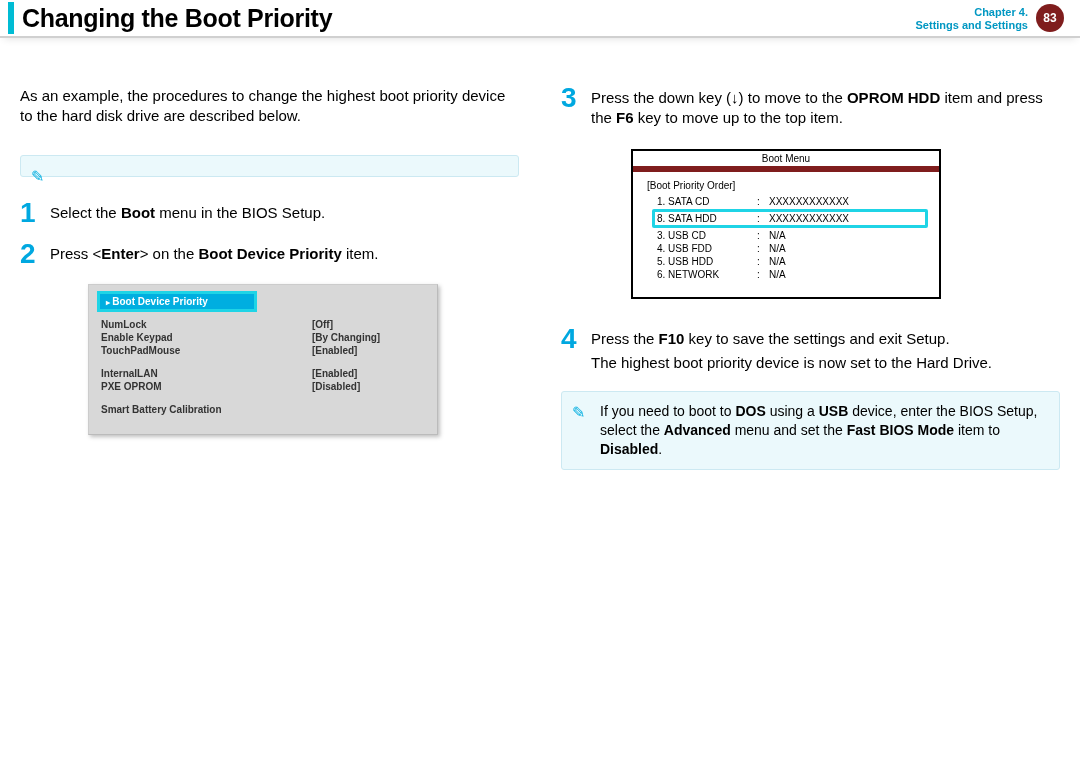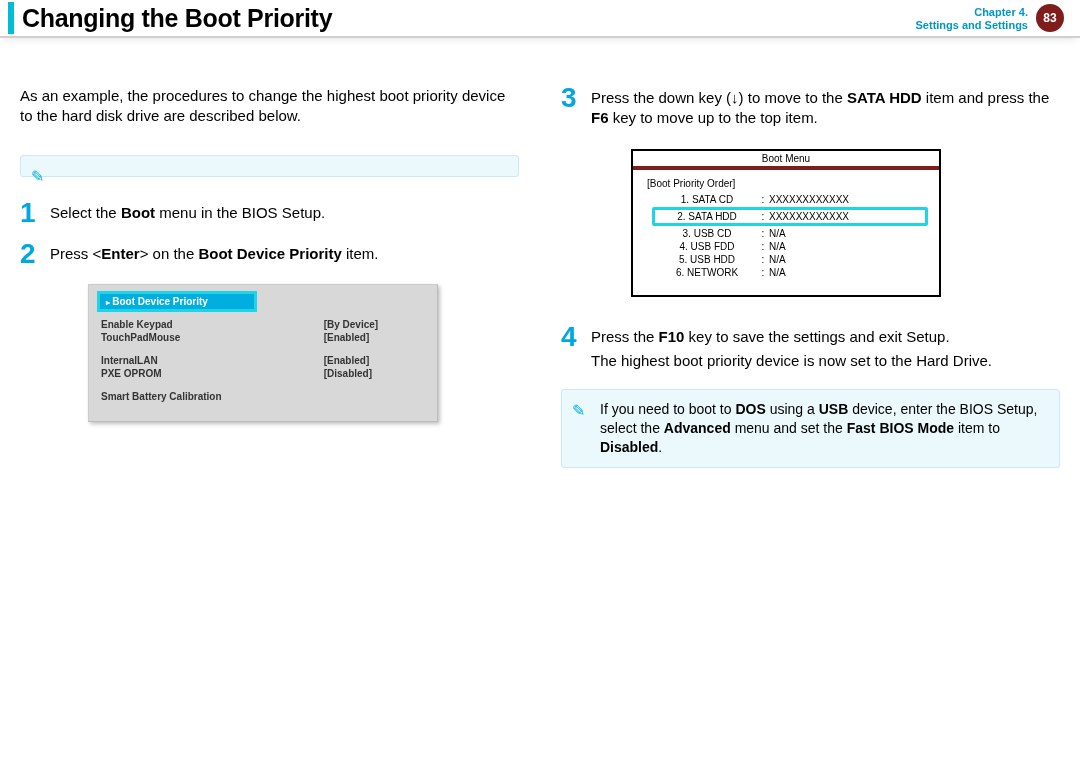--- a/index.html
+++ b/index.html
@@ -145,32 +145,32 @@
   .boot-menu {
     margin: 20px 0 28px 70px;
     width: 310px;
     border: 2px solid #000;
     font-family: Arial, sans-serif;
     font-size: 10px;
     color: #000;
   }
   .boot-menu .bm-title {
     text-align: center;
-    border-bottom: 4px solid #7f1d1d;
+    border-bottom: 6px solid #7f1d1d;
     padding: 2px 0;
     font-weight: 400;
   }
   .boot-menu .bm-body {
     padding: 8px 14px 16px 14px;
   }
   .boot-menu .bm-sub {
     display: inline-block;
     margin-bottom: 4px;
   }
-  .boot-menu .bm-list { padding-left: 8px; text-align: center; }
+  .boot-menu .bm-list { padding-left: 8px; }
   .boot-menu .bm-row {
     display: flex;
     padding: 1px 2px;
   }
   .boot-menu .bm-row .k { width: 100px; }
   .boot-menu .bm-row .c { width: 12px; }
   .boot-menu .bm-row.hl {
     border: 3px solid #1fd4e6;
     border-radius: 2px;
     margin: 1px -3px;
@@ -211,23 +211,27 @@
       <div class="num">2</div>
       <div class="body">
         <span>Press &lt;</span><b>Enter</b><span>&gt; on the </span><b>Boot Device Priority</b><span> item.</span>
       </div>
     </div>
 
     <div class="bios-panel">
       <div class="selected-row">Boot Device Priority</div>
       <table>
         <tbody>
+            <tr>
+              <td>NumLock</td>
+              <td class="val">[Off]</td>
+            </tr>
         <tr>
               <td>Enable Keypad</td>
-              <td class="val">[By Device]</td>
+              <td class="val">[By Changing]</td>
             </tr>
         <tr>
               <td>TouchPadMouse</td>
               <td class="val">[Enabled]</td>
             </tr>
         <tr class="spacer">
               <td></td>
               <td></td>
             </tr>
         <tr>
@@ -248,36 +252,36 @@
             </tr>
       </tbody>
         </table>
     </div>
   </div>
 
   <div class="col">
     <div class="step">
       <div class="num">3</div>
       <div class="body">
-        <span>Press the down key (↓) to move to the </span><b>SATA HDD</b><span> item and press the </span><b>F6</b><span> key to move up to the top item.</span>
+        <span>Press the down key (↓) to move to the </span><b>OPROM HDD</b><span> item and press the </span><b>F6</b><span> key to move up to the top item.</span>
       </div>
     </div>
 
     <div class="boot-menu">
       <div class="bm-title">Boot Menu</div>
       <div class="bm-body">
         <span class="bm-sub">[Boot Priority Order]</span>
         <div class="bm-list">
           <div class="bm-row">
               <span class="k">1. SATA CD</span>
               <span class="c">:</span>
               <span>XXXXXXXXXXXX</span>
             </div>
           <div class="bm-row hl">
-              <span class="k">2. SATA HDD</span>
+              <span class="k">8. SATA HDD</span>
               <span class="c">:</span>
               <span>XXXXXXXXXXXX</span>
             </div>
           <div class="bm-row">
               <span class="k">3. USB CD</span>
               <span class="c">:</span>
               <span>N/A</span>
             </div>
           <div class="bm-row">
               <span class="k">4. USB FDD</span>

